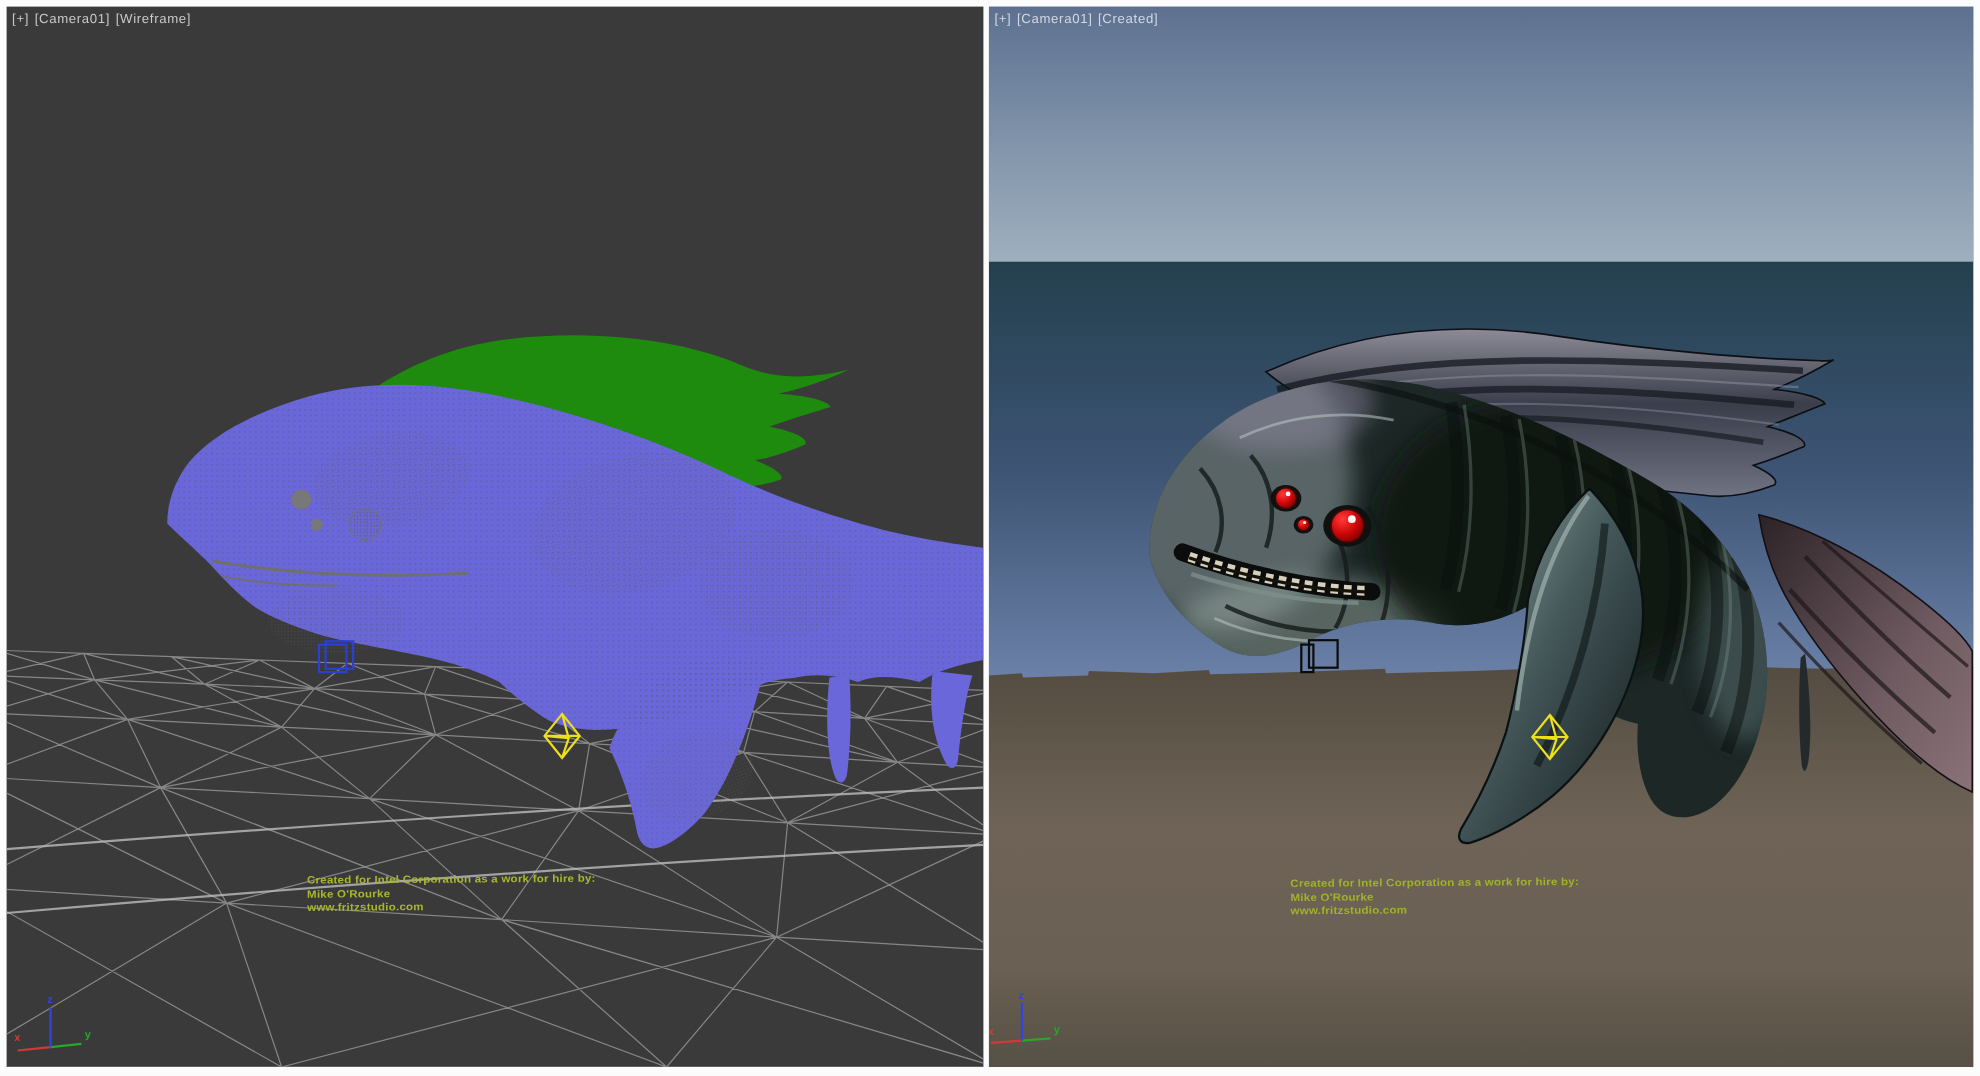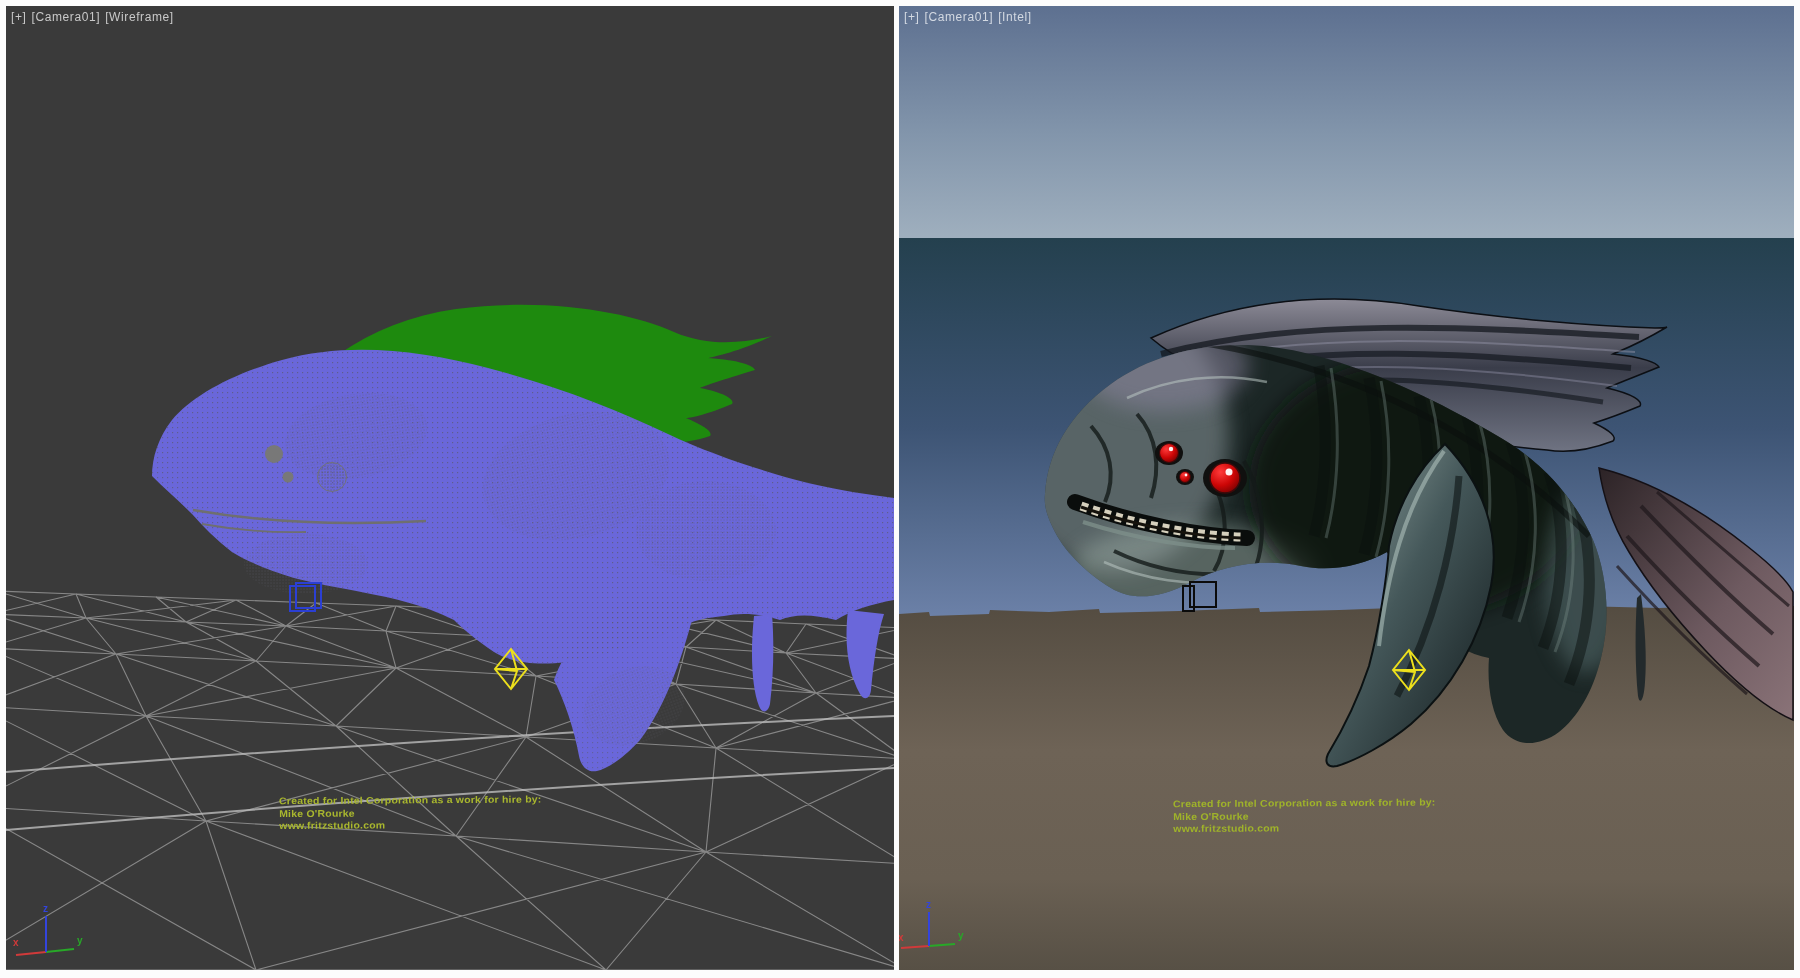--- a/index.html
+++ b/index.html
@@ -293,21 +293,21 @@
         <line x1="0" y1="0" x2="0" y2="-34" stroke="#3344dd" stroke-width="2"></line>
         <text x="-31" y="-5" fill="#d03a3a">x</text>
         <text x="29" y="-7" fill="#28a828">y</text>
         <text x="-3" y="-38" fill="#3344dd">z</text>
       </g>
     </svg>
 
     <div class="vplabel">
       <span>[+]</span>
       <span>[Camera01]</span>
-      <span>[Intel]</span>
+      <span>[Created]</span>
     </div>
 
     <div class="credits">
       <div>Created for Intel Corporation as a work for hire by:</div>
       <div>Mike O'Rourke</div>
       <div>www.fritzstudio.com</div>
     </div>
   </div>
 </div>
 

